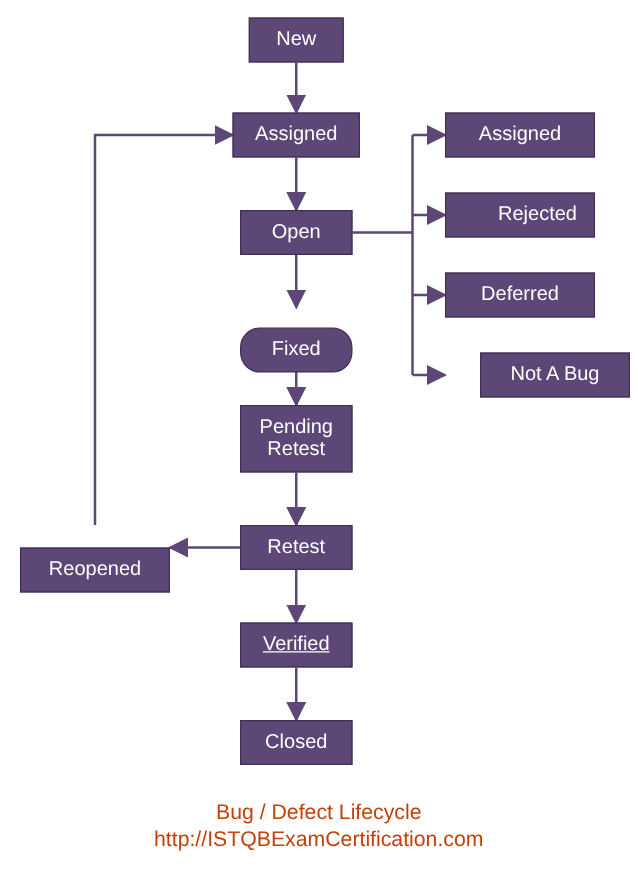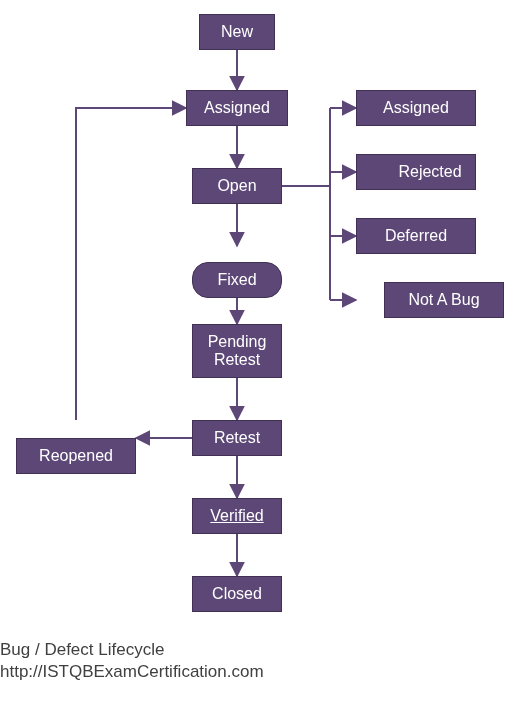--- a/index.html
+++ b/index.html
@@ -24,22 +24,23 @@
     display: flex;
     align-items: center;
     justify-content: center;
     text-align: center;
     font-size: 16px;
     line-height: 1.15;
     padding: 4px 8px;
   }
   .caption {
     position: absolute;
-    color: #404040;
+    color: #c2410c;
     font-size: 17px;
+    text-align: center;
     width: 100%;
   }
   svg.edges {
     position: absolute;
     left: 0; top: 0;
     width: 510px; height: 705px;
     pointer-events: none;
   }
 </style>
 </head>

